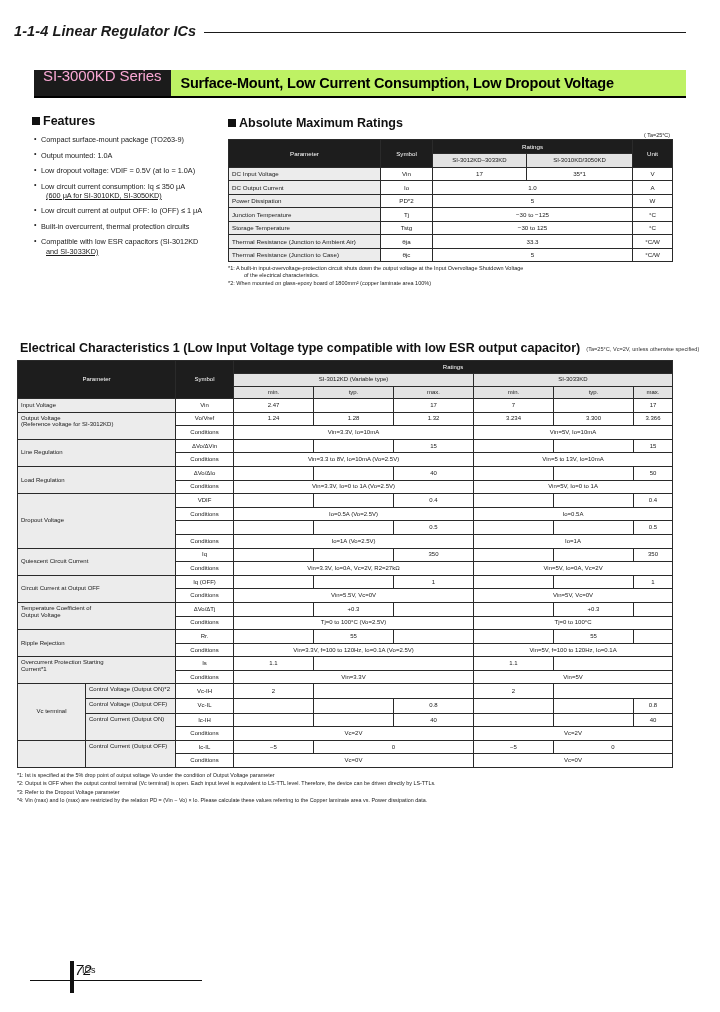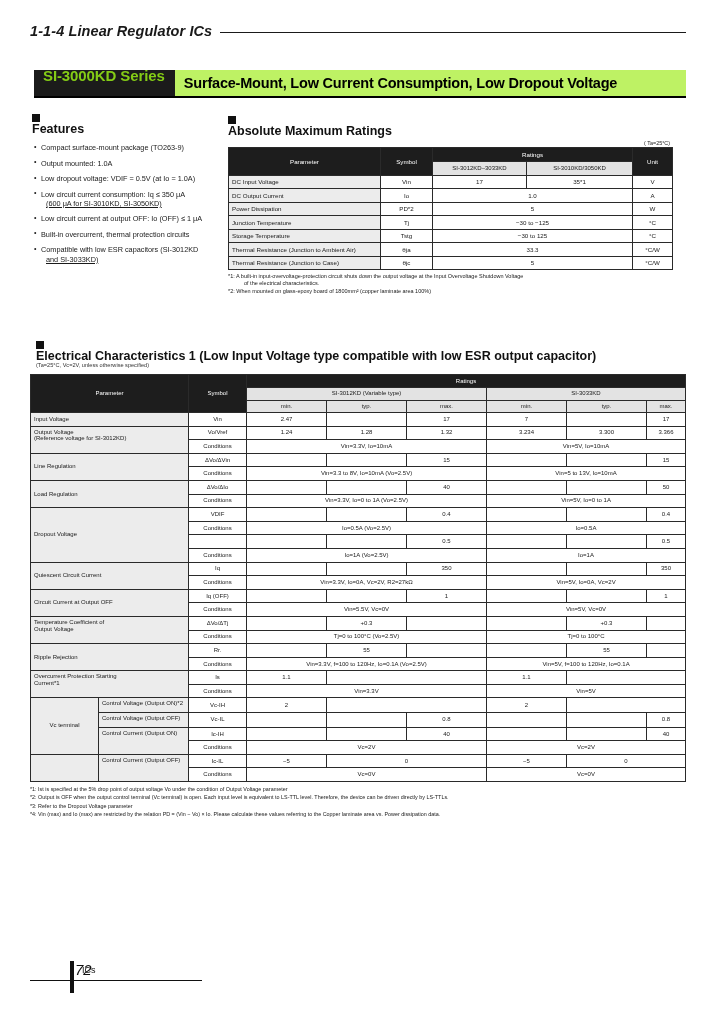--- a/index.html
+++ b/index.html
@@ -19,21 +19,21 @@
     position: relative;
     width: 720px;
     height: 1012px;
     box-sizing: border-box;
     padding: 0;
   }
 
   
   .runhead {
     position: absolute;
-    left: 30px;
+    left: 14px;
     top: 20px;
     right: 34px;
     height: 22px;
     display: flex;
     align-items: center;
     gap: 8px;
     justify-content: space-between;
   }
   .runhead-title {
     font-style: italic;
@@ -56,22 +56,22 @@
     left: 34px;
     top: 70px;
     right: 34px;
     height: 26px;
     display: flex;
     align-items: stretch;
     border-bottom: 2px solid #000;
   }
   .banner-left {
     background: #1b1b1b;
-    color: #84cc16;
-    font-weight: bold;
+    color: #f9a8d4;
+    font-weight: normal;
     font-size: 15px;
     padding: 0 10px 16px 9px;
     display: flex;
     align-items: center;
     letter-spacing: -0.1px;
     white-space: nowrap;
   }
   .banner-right {
     flex: 1;
     background: #bef264;
@@ -86,21 +86,20 @@
   }
 
   
   .sec-head {
     font-weight: bold;
     font-size: 12.5px;
     display: flex;
     align-items: baseline;
     gap: 0px;
     white-space: nowrap;
-    flex-direction: column;
   }
   .sec-head .sq {
     display: inline-block;
     width: 8px;
     height: 8px;
     background: #111;
     margin-right: 3px;
     position: relative;
     top: 0px;
   }
@@ -213,21 +212,21 @@
     line-height: 1.38;
     margin-top: 2.5px;
     color: #1a1a1a;
   }
   .fn div { padding-left: 8px; text-indent: -8px; }
   .fn div .ind { padding-left: 8px; text-indent: 0; display: block; }
 
   
   .ec {
     position: absolute;
-    left: 30px;
+    left: 17px;
     top: 341px;
     width: 655px;
   }
   .ec-table { margin-top: 5px; }
   .ec-table td { height: 10.6px; font-size: 6px; }
   .ec-table .hdr { height: 10px; }
   .ec-table .sub { height: 9.5px; }
   .rowlbl {
     background: #ececec;
     text-align: left;

